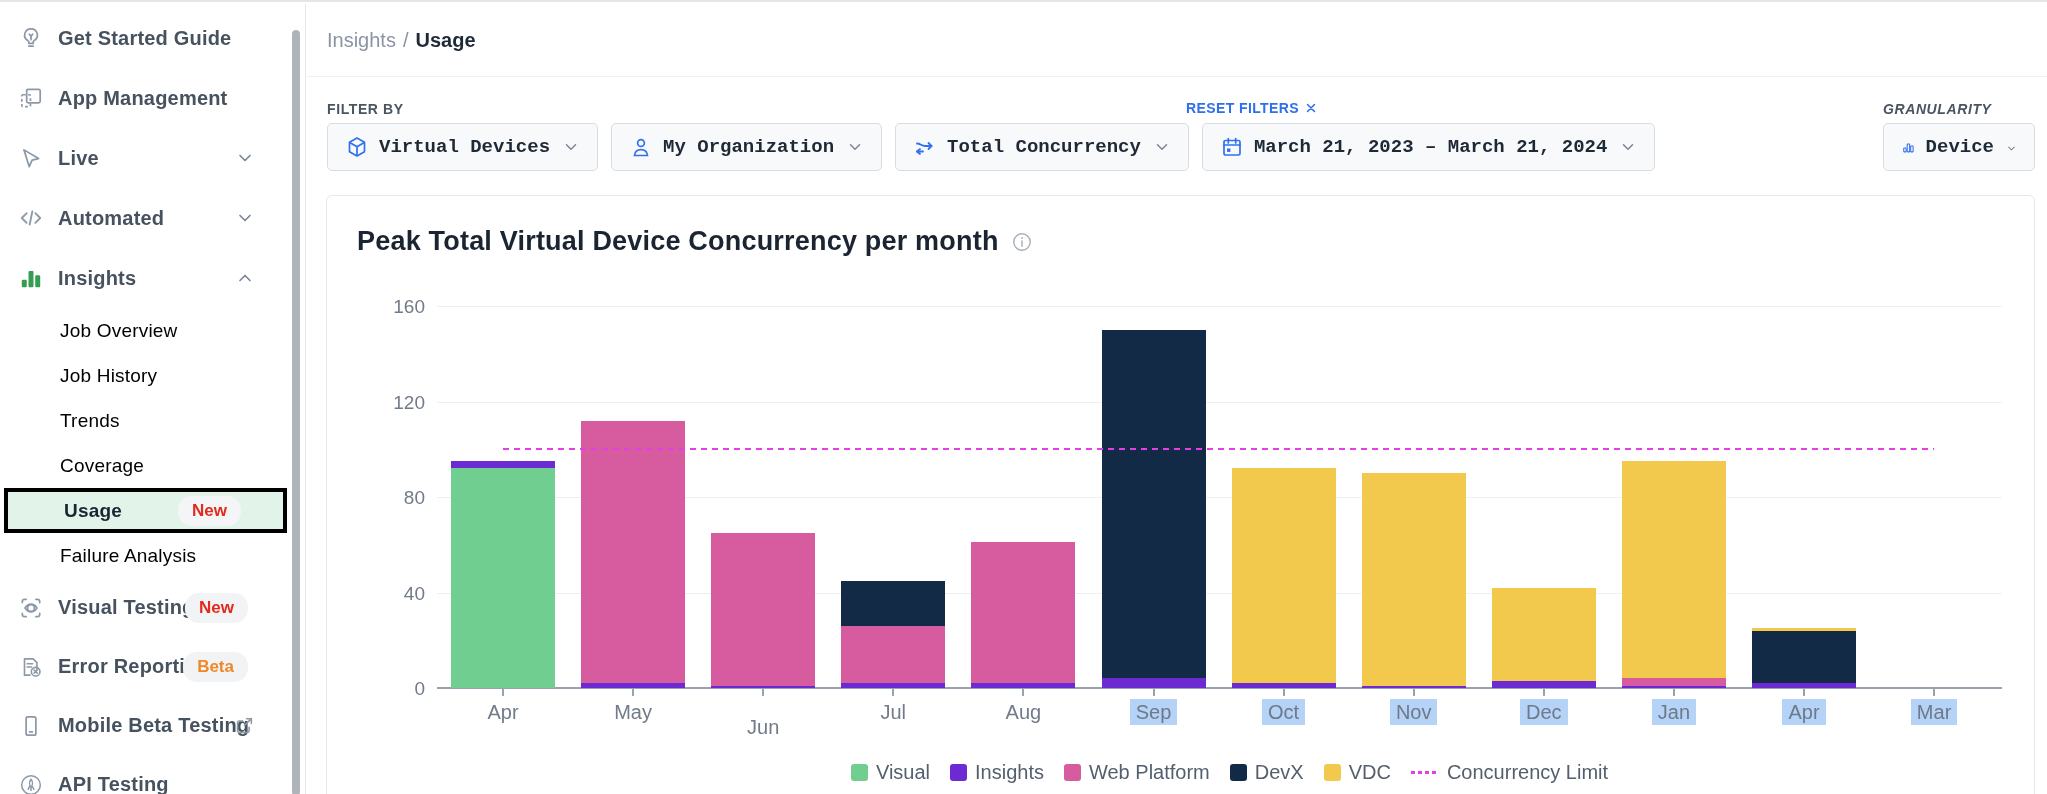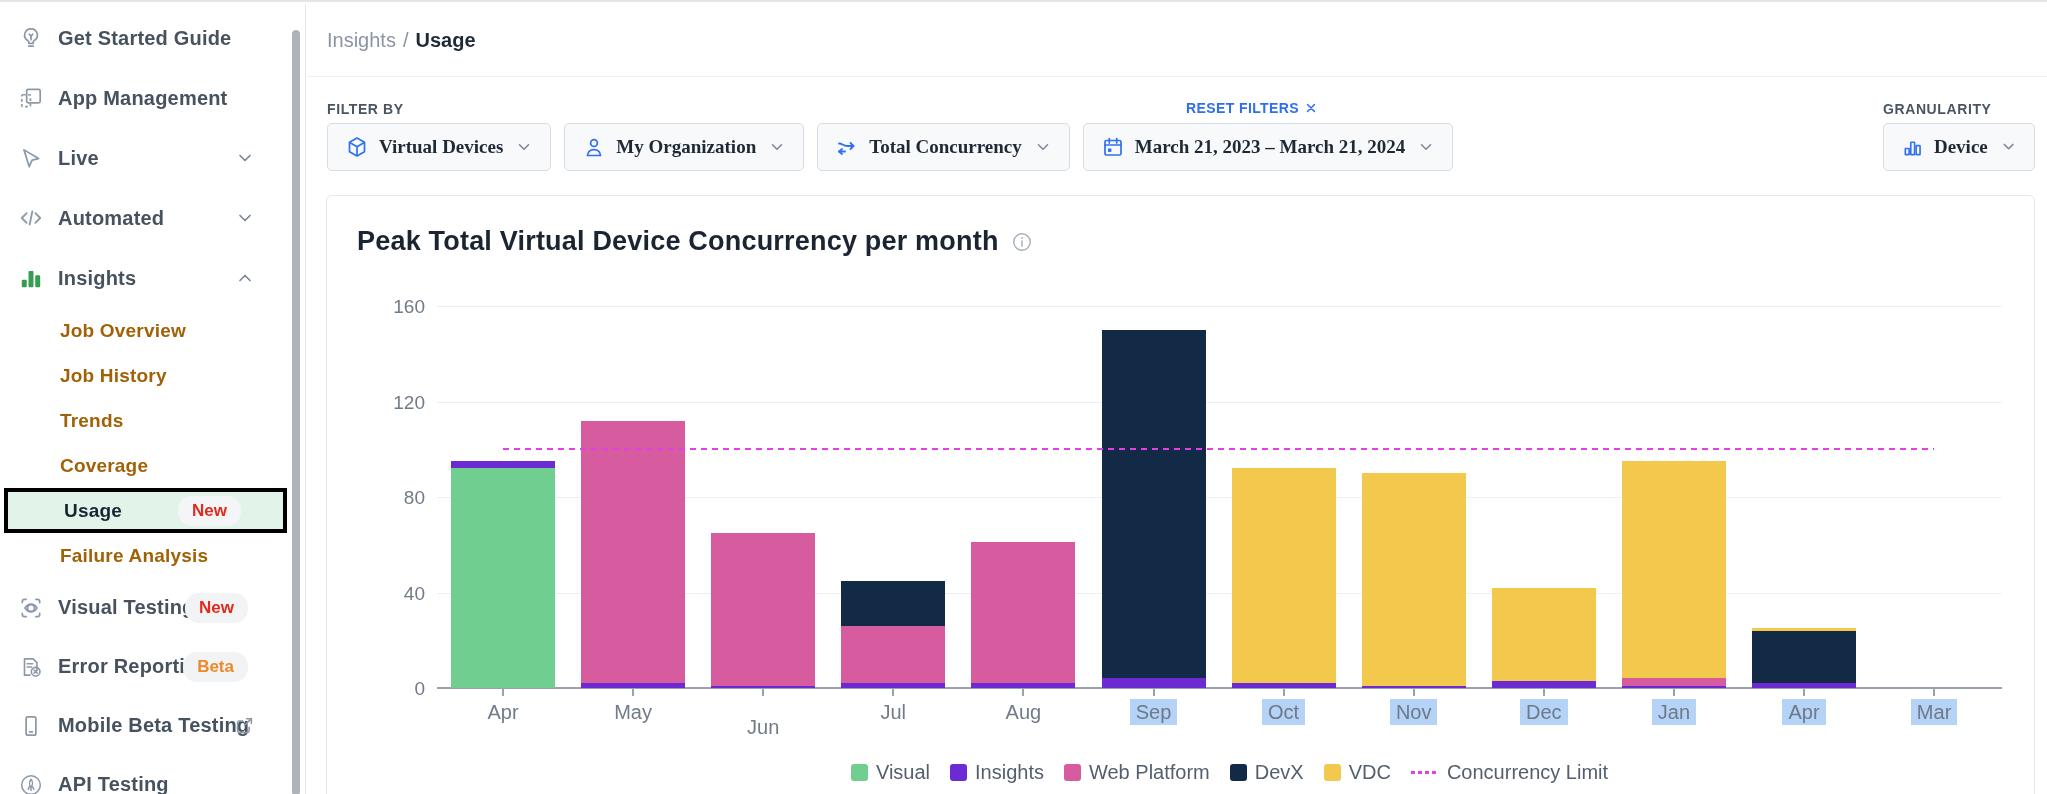--- a/index.html
+++ b/index.html
@@ -13,21 +13,21 @@
   .side-scrollbar { position:absolute; right:5px; top:26px; bottom:0; width:8px;
     background:#AFB3BA; border-radius:4px; }
   .side-rows { position:absolute; left:0; top:0; right:16px; }
   .side-row { position:relative; display:flex; align-items:center; height:60px;
     padding-left:18px; cursor:pointer; }
   .side-row.top:first-child { margin-top:4px; }
   .side-row .ic { width:26px; height:26px; color:#8E99A8; margin-right:14px;
     display:flex; align-items:center; justify-content:center; flex:0 0 26px; }
   .side-row .lbl { font-size:20px; font-weight:700; color:#47525F; letter-spacing:.2px; }
   .side-row.child { height:45px; padding-left:60px; }
-  .side-row.child .lbl { font-size:19px; font-weight:700; color:#a16207; }
+  .side-row.child .lbl { font-size:19px; font-weight:400; color:#000000; }
   .side-row.bottom { height:59px; }
   .side-row.selected { background:#E2F3EA; border:4px solid #000;
     margin-left:4px; margin-right:2px; padding-left:56px; }
   .side-row.selected .lbl { font-weight:700; color:#1B2531; }
   .badge { position:absolute; right:41px; top:50%; transform:translateY(-50%);
     background:#F2F3F5; border-radius:14px; padding:5px 14px; font-size:17px; font-weight:700; }
   .side-row.selected .badge { right:42px; background:#F4F5F6; }
   .chev { position:absolute; right:34px; top:50%; transform:translateY(-50%);
     width:20px; height:20px; color:#7A8596; }
   .trail { position:absolute; right:34px; top:50%; transform:translateY(-50%);
@@ -38,26 +38,26 @@
   #breadcrumb-row { position:absolute; left:0; top:0; width:100%; height:73px;
     border-bottom:1px solid #EEF0F3; display:flex; align-items:center; padding-left:20px;
     font-size:20px; }
   #breadcrumb-row .bc-grey { color:#8A94A3; }
   #breadcrumb-row .bc-sep { color:#8A94A3; margin:0 7px; }
   #breadcrumb-row .bc-cur { color:#1F2A37; font-weight:700; }
 
   .mini-label { position:absolute; font-size:14px; font-weight:700; color:#4A5562;
     letter-spacing:.6px; }
   #filter-by-label { left:20px; top:97px; }
-  #granularity-label { left:1576px; top:97px; }
+  #granularity-label { left:1576px; top:97px;font-style:italic; }
 
   #filter-row { position:absolute; left:20px; top:119px; display:flex; gap:13px; }
   .fbtn { display:flex; align-items:center; gap:10px; height:48px; padding:0 17px;
     background:#F8F9FB; border:1px solid #D8DCE2; border-radius:5px; cursor:pointer;
-    font-family:Liberation Serif, serif; font-size:19px; font-weight:700; color:#1E2936; }
+    font-family:Liberation Mono, monospace; font-size:19px; font-weight:700; color:#1E2936; }
   .fbtn .fic { width:24px; height:24px; color:#3170EE; display:flex; align-items:center; }
   .fbtn .fchev { width:18px; height:18px; color:#7A8596; margin-left:2px; }
   #reset-filters { position:absolute; left:879px; top:96px; display:flex; align-items:center;
     gap:5px; color:#2F6FED; font-size:14px; font-weight:700; letter-spacing:.4px; cursor:pointer; }
   #reset-filters svg { width:14px; height:14px; }
   #granularity-btn { position:absolute; left:1576px; top:119px; width:152px; justify-content:center; }
 
   
   #chart-card { position:absolute; left:19px; top:191px; width:1709px; height:649px;
     background:#fff; border:1px solid #E6E8EC; border-radius:6px; }

